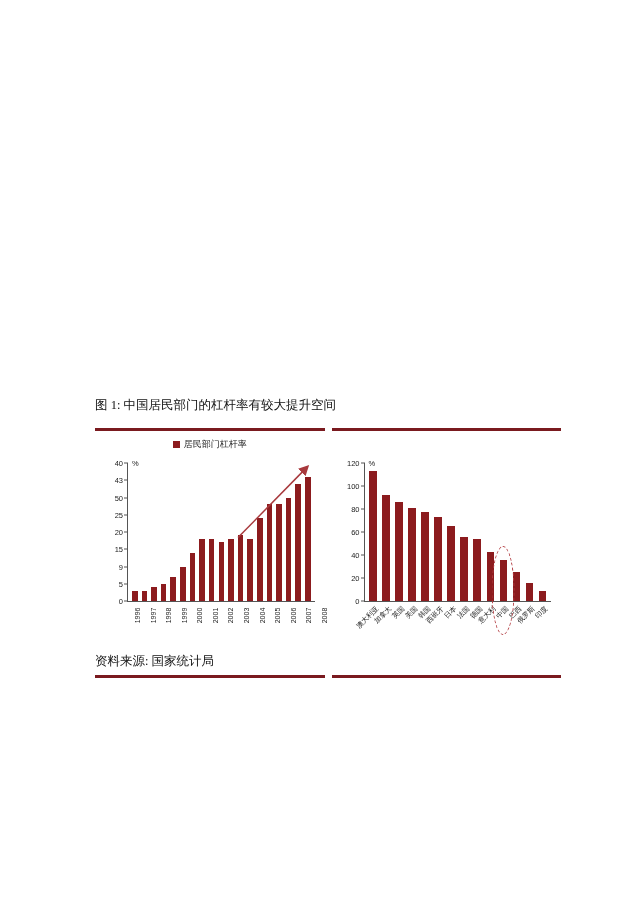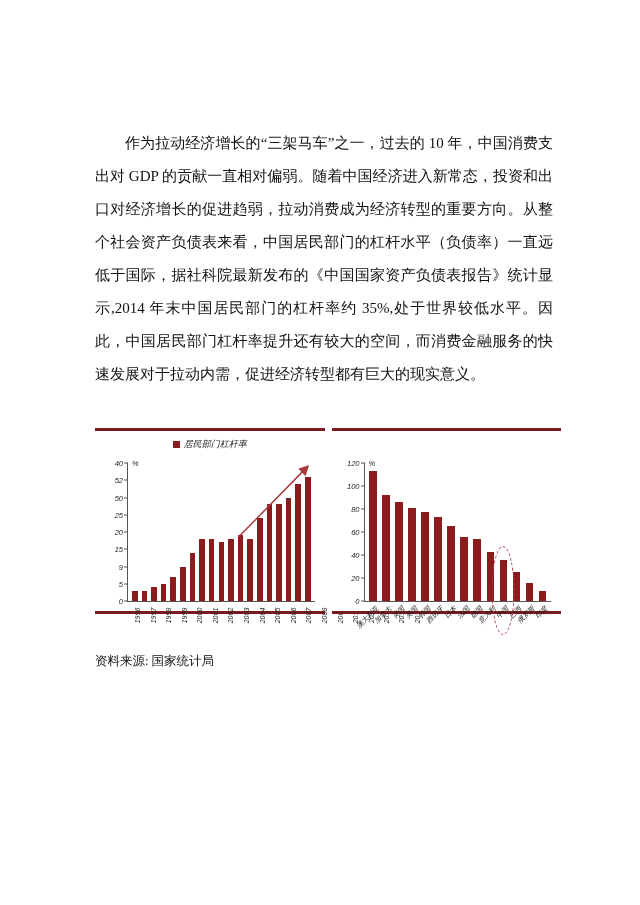--- a/index.html
+++ b/index.html
@@ -5,21 +5,21 @@
   html,body{margin:0;padding:0;background:#ffffff;}
   .page{position:relative;width:640px;height:905px;background:#ffffff;overflow:hidden;
         font-family:"Liberation Serif","DejaVu Serif",serif;color:#1a1a1a;}
   .title{position:absolute;left:95px;top:80px;width:460px;font-size:19px;font-weight:bold;
          font-family:"Liberation Sans","DejaVu Sans",sans-serif;color:#000;}
   .para{position:absolute;left:95px;top:112px;width:458px;font-size:15px;line-height:33px;
         text-align:justify;text-indent:2em;color:#111;}
   .figcap{position:absolute;left:95px;top:397px;font-size:12.5px;color:#111;}
   .source{position:absolute;left:95px;top:653px;font-size:12.5px;color:#111;}
 
-  .figure{position:absolute;left:95px;top:428px;width:466px;height:186px;display:flex;gap:7px;font-style:italic;}
+  .figure{position:absolute;left:95px;top:428px;width:466px;height:250px;display:flex;gap:7px;}
   .panel{flex:1 1 0;position:relative;border-top:3px solid var(--panel-border);
          border-bottom:3px solid var(--panel-border);background:#fff;
          font-family:"Liberation Sans","DejaVu Sans",sans-serif;}
   .legend{position:absolute;top:7px;left:0;right:0;display:flex;justify-content:center;
           align-items:center;gap:4px;font-size:9px;color:#222;}
   .swatch{width:7px;height:7px;background:var(--bar);}
   .chart{position:absolute;left:32px;right:10px;top:32px;height:138px;
          border-left:1px solid #555;border-bottom:1px solid #555;}
   .cols{display:flex;align-items:flex-end;height:100%;padding:0 2px;}
   .col{flex:1 1 0;display:flex;justify-content:center;align-items:flex-end;height:100%;position:relative;}
@@ -36,41 +36,41 @@
   .trend{position:absolute;inset:0;overflow:visible;pointer-events:none;}
   .highlight-ellipse{position:absolute;left:50%;transform:translateX(-50%);bottom:-34px;width:21px;
        border:1.5px dashed #b23b40;border-radius:50%;z-index:3;pointer-events:none;}
 </style>
 </head>
 <body>
 
 <div class="page">
 
 
-  <p class="para">作为拉动经济增长的“三架马车”之一，过去的 10 年，中国消费支出对 GDP 的贡献一直相对偏弱。随着中国经济进入新常态，投资和出口对经济增长的促进趋弱，拉动消费成为经济转型的重要方向。从整个社会资产负债表来看，中国居民部门的杠杆水平（负债率）一直远低于国际，据社科院最新发布的《中国国家资产负债表报告》统计显示,2014 年末中国居民部门的杠杆率约 35%,处于世界较低水平。因此，中国居民部门杠杆率提升还有较大的空间，而消费金融服务的快速发展对于拉动内需，促进经济转型都有巨大的现实意义。</p>
-
+
+  <div class="figcap">图 1: 中国居民部门的杠杆率有较大提升空间</div>
 
   <div class="figure">
 
     <div class="panel" id="panel-0">
       <div class="legend">
         <span class="swatch"></span>
         <span>居民部门杠杆率</span>
       </div>
       <div class="chart">
         <span class="unit">%</span>
         <div class="yaxis">
             <div class="ytick" style="bottom: 0%;">0</div>
             <div class="ytick" style="bottom: 12.5%;">5</div>
             <div class="ytick" style="bottom: 25%;">9</div>
             <div class="ytick" style="bottom: 37.5%;">15</div>
             <div class="ytick" style="bottom: 50%;">20</div>
             <div class="ytick" style="bottom: 62.5%;">25</div>
             <div class="ytick" style="bottom: 75%;">50</div>
-            <div class="ytick" style="bottom: 87.5%;">52</div>
+            <div class="ytick" style="bottom: 87.5%;">43</div>
             <div class="ytick" style="bottom: 100%;">40</div>
           </div>
         <div class="cols">
             <div class="col">
               <div class="bar" style="height: 7.5%;"></div>
             </div>
             <div class="col">
               <div class="bar" style="height: 7.5%;"></div>
             </div>
             <div class="col">

